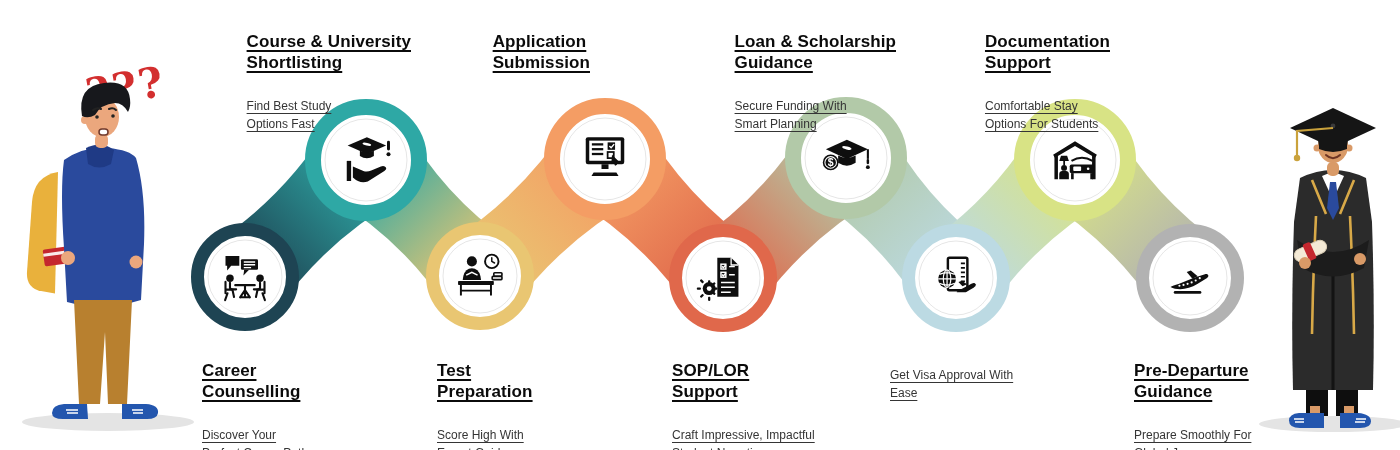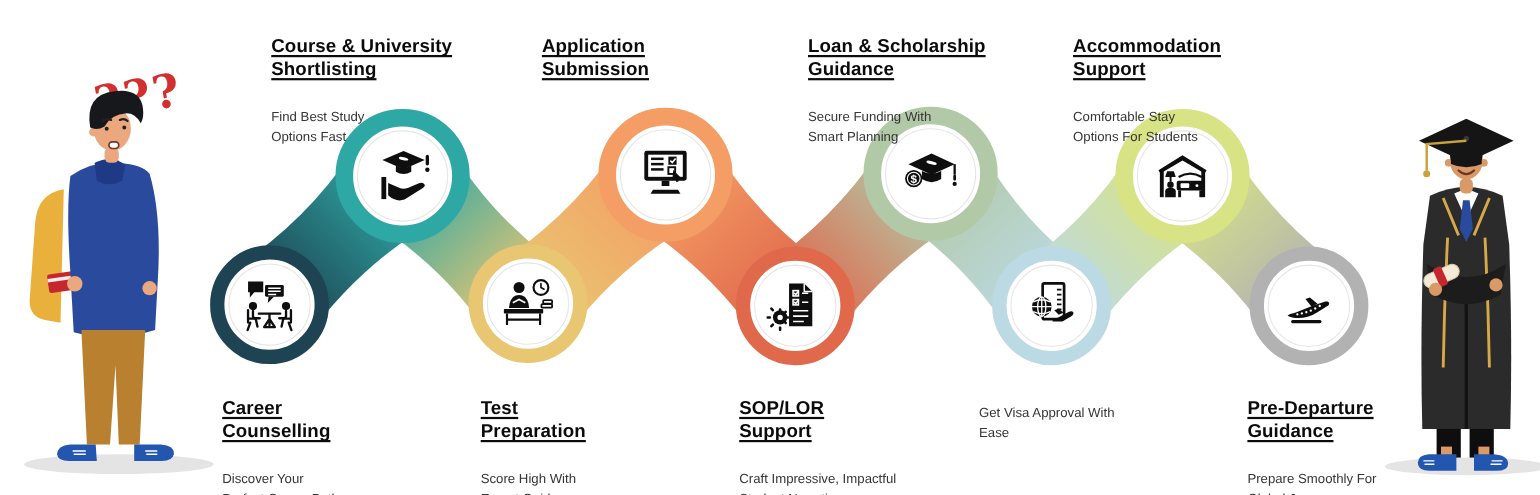--- a/index.html
+++ b/index.html
@@ -9,21 +9,21 @@
   }
   .chain-svg{position:absolute;left:0;top:0;}
   .step-label{position:absolute;white-space:pre-line;}
   .step-label .title{
     font-size:17px;font-weight:bold;color:#0b0b0b;line-height:1.24;
     text-decoration:underline;text-decoration-thickness:2px;text-underline-offset:3px;
     text-decoration-skip-ink:none;letter-spacing:.1px;
   }
   .step-label .subtitle{
     margin-top:6px;font-size:12px;font-weight:500;color:#353535;line-height:1.5;
-    text-decoration-thickness:1px;text-underline-offset:3px;
+    text-decoration:underline;text-decoration-thickness:1px;text-underline-offset:3px;
     text-decoration-skip-ink:none;
   }
   .step-label.top{text-align:left;top:13px;}
   .step-label.bottom{text-align:left;top:342px;}
 </style>
 </head>
 <body>
 
 <div class="canvas">
 
@@ -331,21 +331,21 @@
   <div class="title">Loan &amp; Scholarship
 Guidance</div>
   <div class="subtitle">Secure Funding With
 Smart Planning</div>
 </div>
 <div class="step-label bottom" style="left:890px">
   <div class="subtitle">Get Visa Approval With
 Ease</div>
 </div>
 <div class="step-label top" style="right:290px">
-  <div class="title">Accommodation
+  <div class="title">Documentation
 Support</div>
   <div class="subtitle">Comfortable Stay
 Options For Students</div>
 </div>
 <div class="step-label bottom" style="left:1134px">
   <div class="title">Pre-Departure
 Guidance</div>
   <div class="subtitle">Prepare Smoothly For
 Global Journey</div>
 </div>

